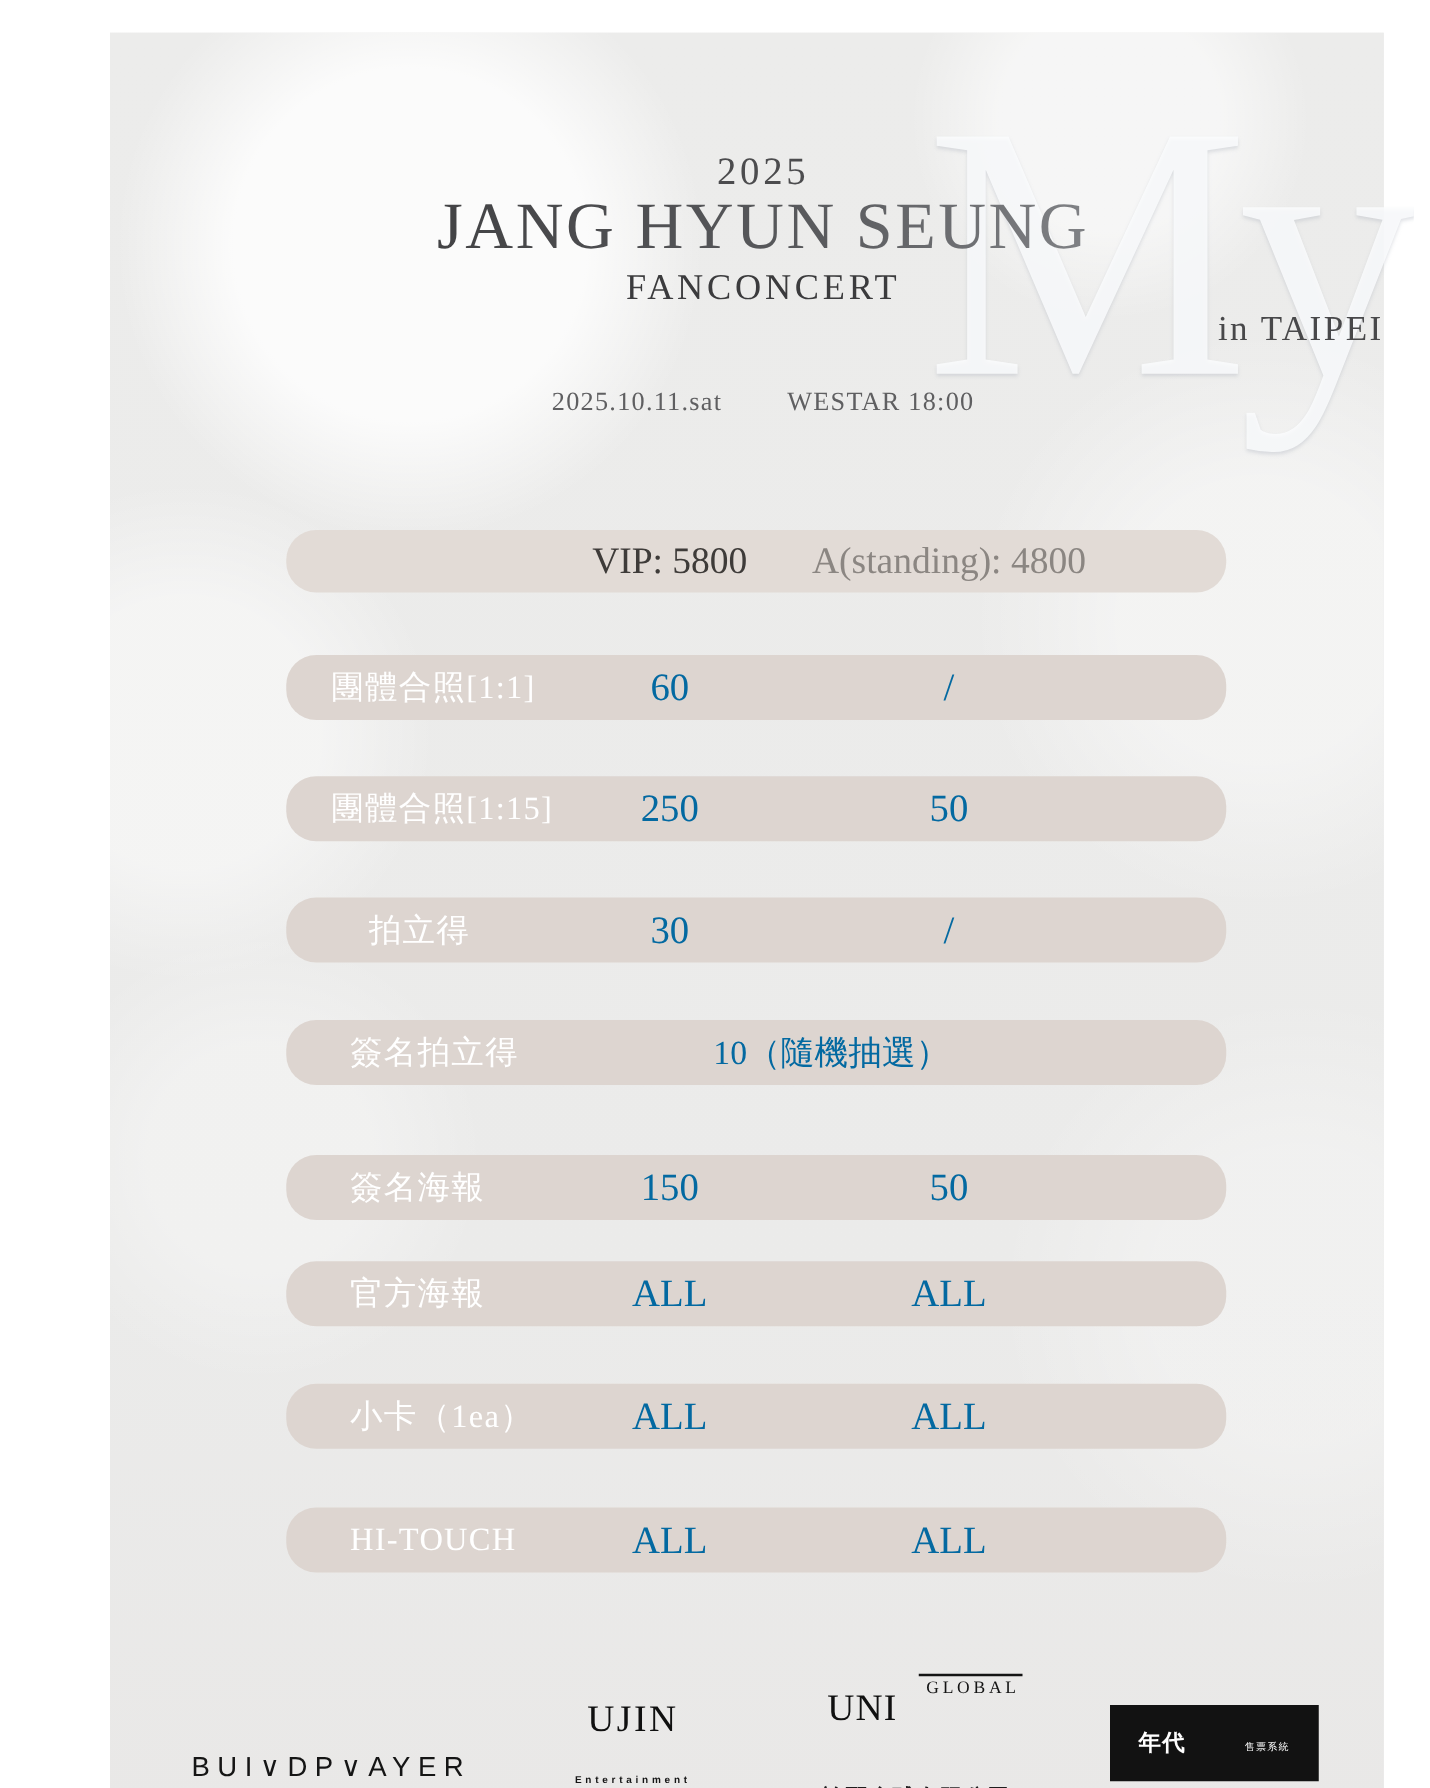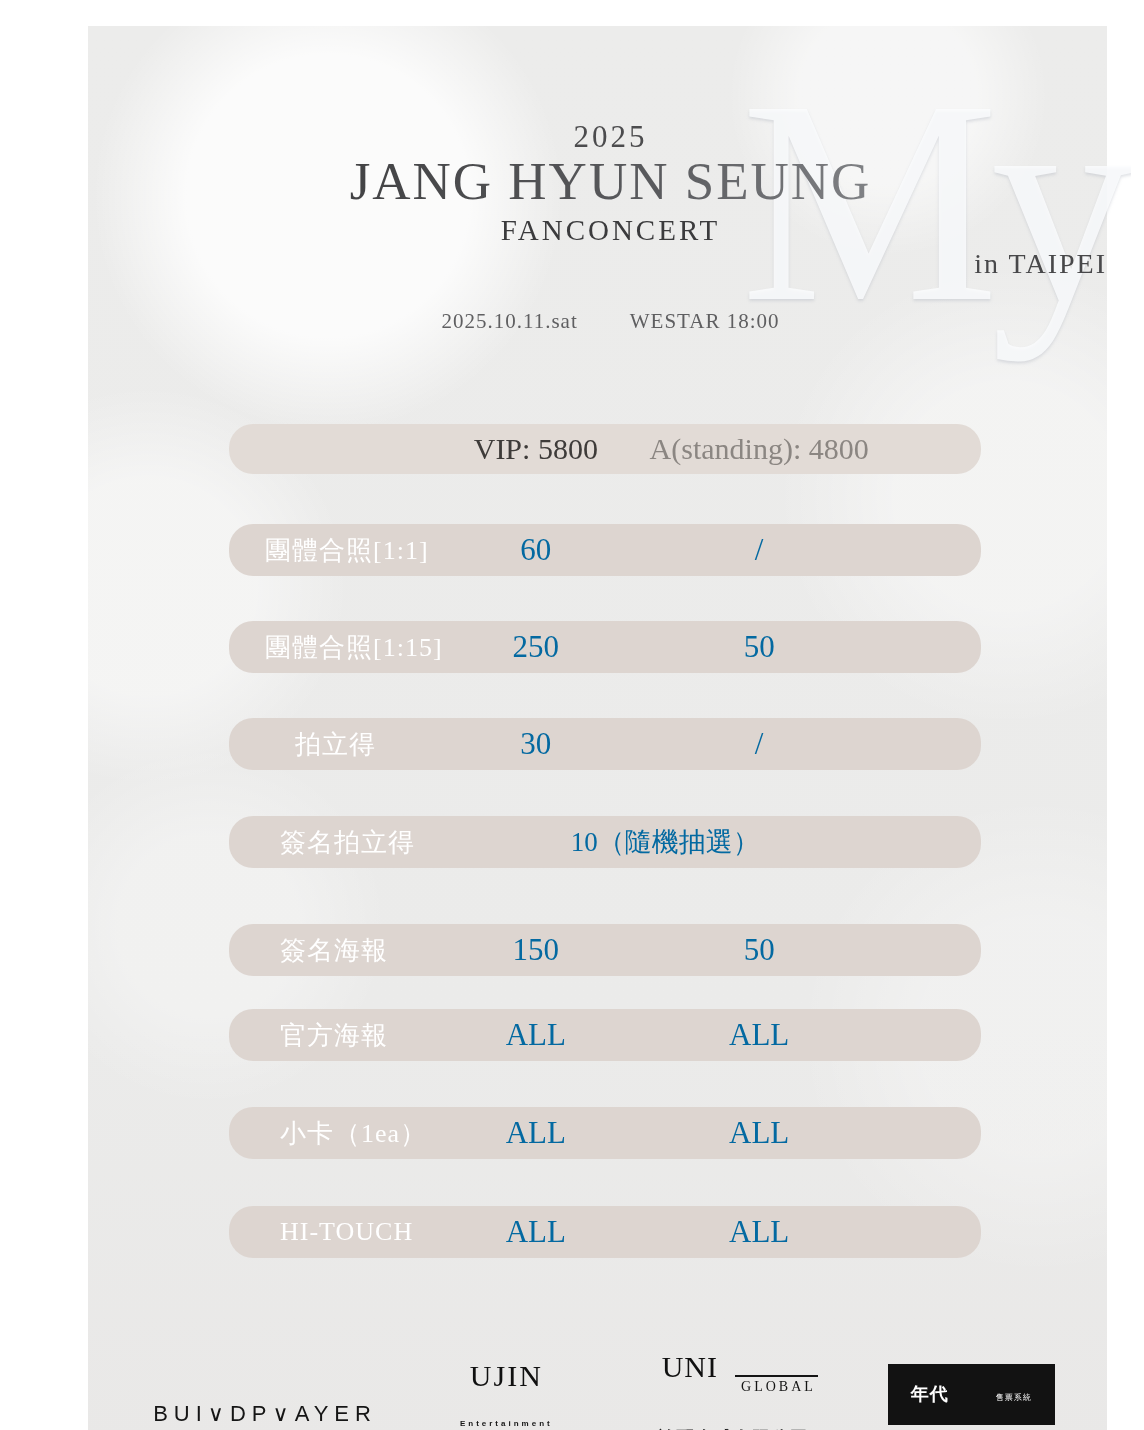--- a/index.html
+++ b/index.html
@@ -72,21 +72,21 @@
     display:flex; align-items:center; justify-content:center; gap:44px;
   }
   .logo-buildplayer {
     font-family:"Liberation Sans","DejaVu Sans",sans-serif;
     font-weight:normal; font-size:22px; letter-spacing:6px; color:#151515; white-space:nowrap;margin-top:40px;
   }
   .logo-ujin { text-align:center; }
   .logo-ujin .name { font-size:30px; letter-spacing:2px; color:#101010; line-height:1; }
   .logo-ujin .sub  { font-family:"Liberation Sans","DejaVu Sans",sans-serif; font-weight:bold; font-size:8px; letter-spacing:3px; color:#161616; margin-top:2px; }
   .logo-uni { text-align:center; }
-  .logo-uni .top { display:inline-flex; align-items:flex-end; }
+  .logo-uni .top { display:inline-flex; align-items:flex-start; }
   .logo-uni .name { font-size:30px; letter-spacing:1px; color:#101010; line-height:1; }
   .logo-uni .suffix { font-size:14px; letter-spacing:3px; color:#141414; border-top:2px solid #141414; padding:2px 2px 0 6px; margin-left:4px; }
   .logo-uni .sub { font-size:18px; color:#1d1d1d; letter-spacing:1px; margin-top:5px;font-weight:bold; }
   .logo-era {
     background:#121212; color:#ffffff; padding:5px 10px 6px 10px;
     display:inline-flex; align-items:baseline; gap:21px; white-space:nowrap;
   }
   .logo-era .name { font-size:18px; font-weight:bold; letter-spacing:1px; }
   .logo-era .sub  { font-size:8px; letter-spacing:1px; }
 </style>

